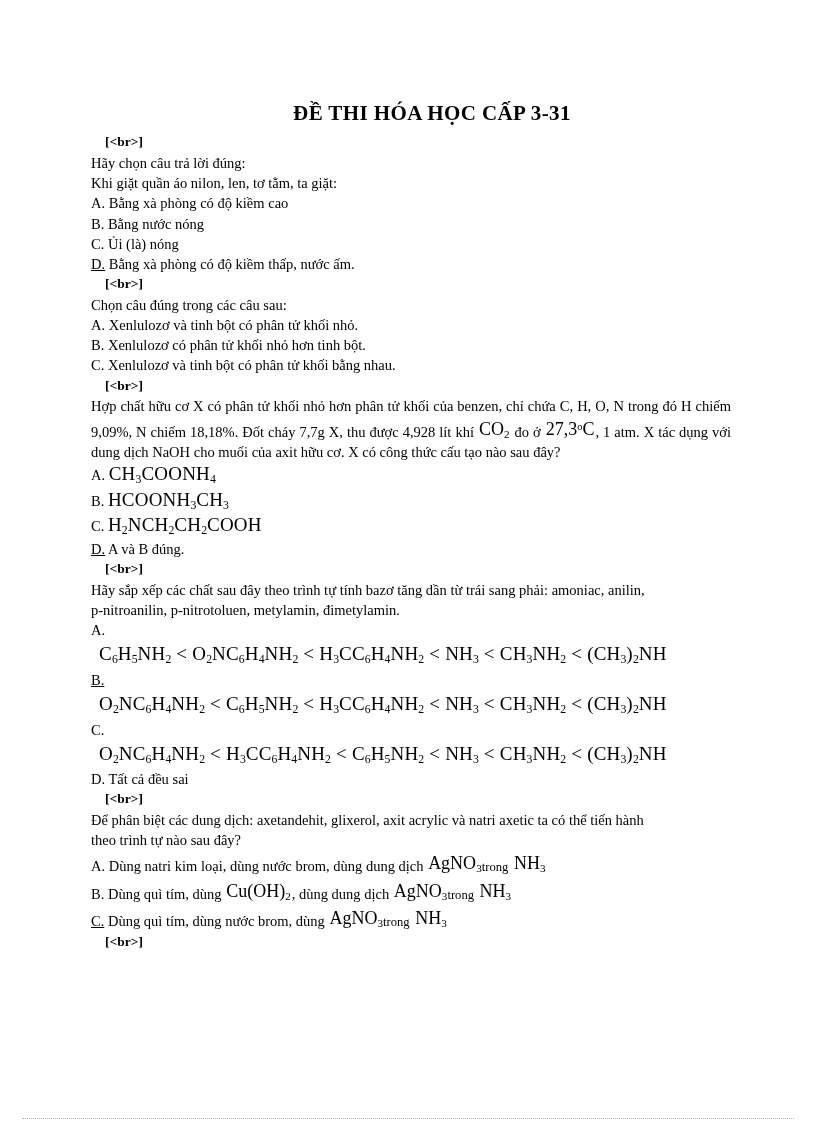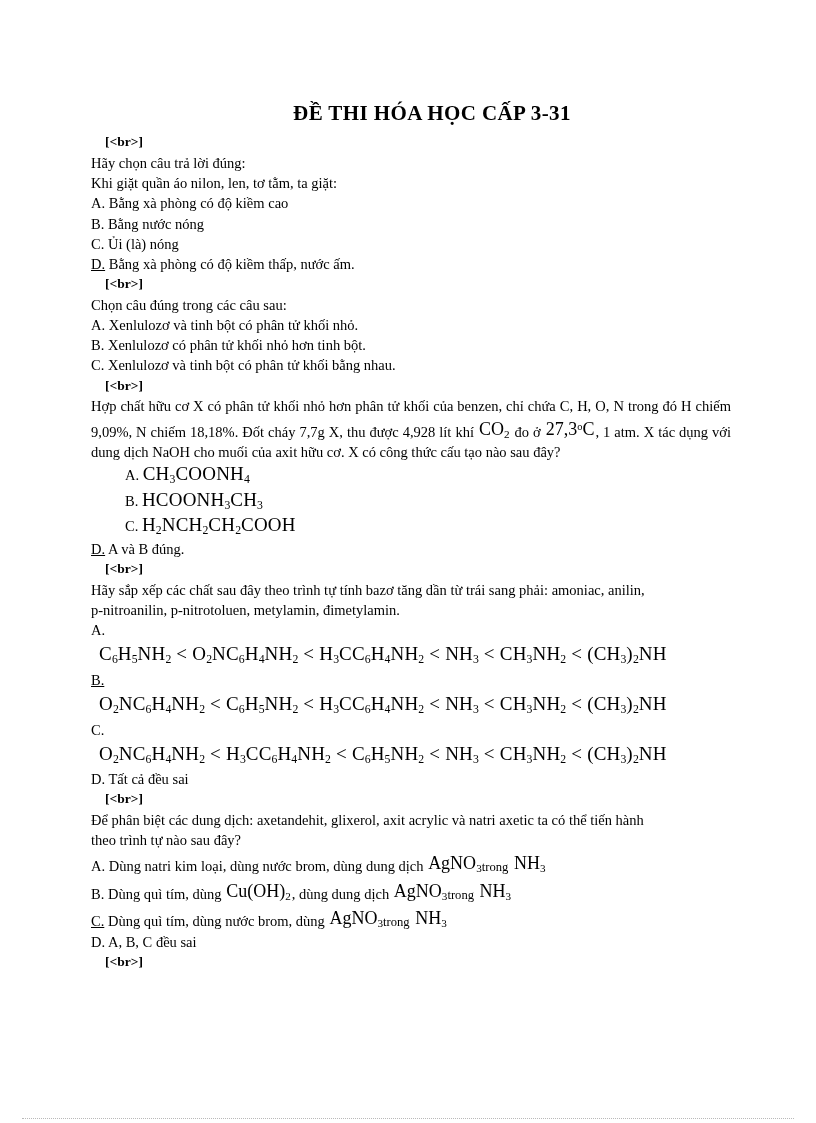--- a/index.html
+++ b/index.html
@@ -119,21 +119,20 @@
   .optline {
     font-size: 14.5px;
     line-height: 1.45;
     display: block;
   }
 
   .formula-answer {
     font-size: 14.5px;
     line-height: 1.3;
     display: block;
-    margin-left: 34px;
   }
 
   .bottom-rule {
     position: absolute;
     left: 22px;
     top: 1118px;
     width: 772px;
     height: 0;
     border-top: 1px dotted #b9b9b9;
   }
@@ -186,19 +185,18 @@
     <span class="brmark">[&lt;br&gt;]</span>
     <span class="line">Để phân biệt các dung dịch: axetandehit,  glixerol,  axit acrylic và natri axetic ta có thể tiến hành</span>
     <span class="line">theo trình tự nào sau đây?</span>
 
     <span class="optline"><span class="mk">A.</span> <span>Dùng natri kim loại, dùng nước brom, dùng dung dịch</span> <span class="inl">AgNO<sub>3</sub><span class="small">trong</span></span> <span class="inl">NH<sub>3</sub></span></span>
 
     <span class="optline"><span class="mk">B.</span> <span>Dùng quì tím,  dùng</span> <span class="inl">Cu(OH)<sub>2</sub></span><span>, dùng dung dịch</span> <span class="inl">AgNO<sub>3</sub><span class="small">trong</span></span> <span class="inl">NH<sub>3</sub></span></span>
 
     <span class="optline"><span class="mk u">C.</span> <span>Dùng quì tím,  dùng nước brom, dùng</span> <span class="inl">AgNO<sub>3</sub><span class="small">trong</span></span> <span class="inl">NH<sub>3</sub></span></span>
 
-    <span class="opt"><span class="mk">D.</span> <span>A, B, C đều sai</span></span>
 
     <span class="brmark">[&lt;br&gt;]</span>
   </div>
 
   <div class="bottom-rule"></div>
 </div>
 
 </body></html>

